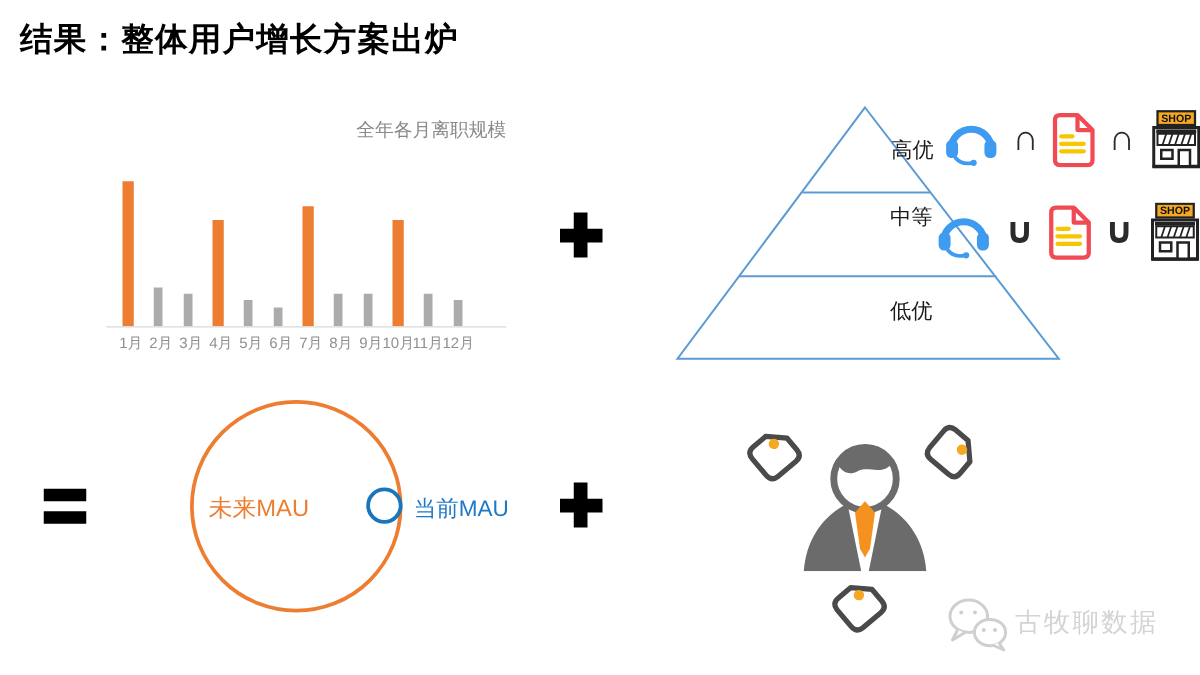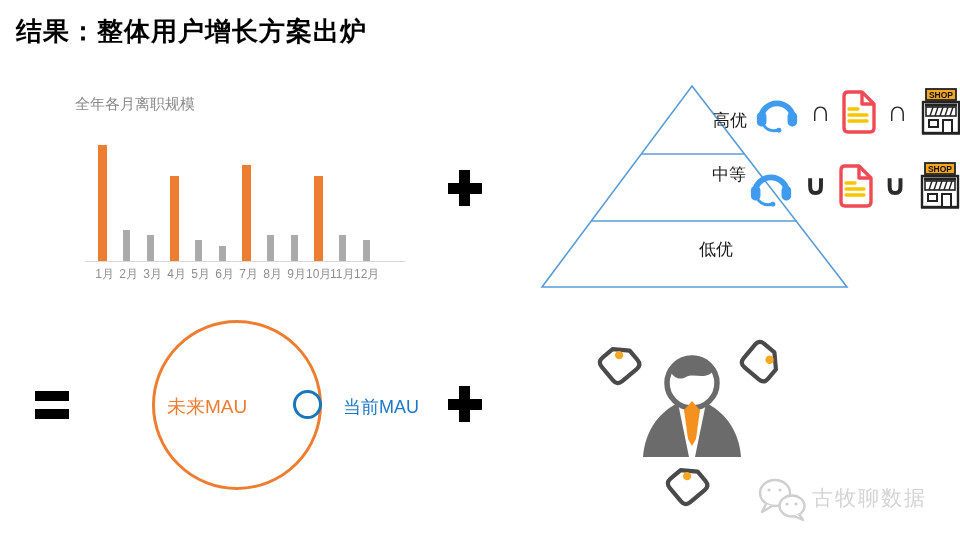--- a/index.html
+++ b/index.html
@@ -7,21 +7,21 @@
   body {
     font-family: "Liberation Sans", "DejaVu Sans", sans-serif;
     background:#ffffff; position:relative; overflow:hidden;
   }
   .abs { position:absolute; }
 
   
   .slide-title { left:16px; top:14px; font-size:26px; font-weight:bold; color:#000; letter-spacing:1px;text-align:center; }
 
   
-  .chart-title { left:75px; top:95px; width:330px; text-align:left; font-size:15px; color:#8a8a8a; }
+  .chart-title { left:75px; top:95px; width:330px; text-align:right; font-size:15px; color:#8a8a8a; }
   .chart-plot  { left:90px; top:145px; width:288px; }
   .bars-row    { display:flex; height:116px; align-items:flex-end; }
   .bar-col     { width:24px; display:flex; justify-content:center; align-items:flex-end; height:100%; }
   .axis-line   { left:85px; top:261px; width:320px; height:1px; background:#d9d9d9; }
   .labels-row  { left:90px; top:266px; width:288px; display:flex; }
   .bar-label   { width:24px; text-align:right; font-size:12px; color:#8f8f8f; white-space:nowrap; }
 
   
   .plus { width:34px; height:36px; }
   .plus::before { content:""; position:absolute; left:0; top:13px; width:34px; height:11px; background:#000; }
@@ -34,21 +34,21 @@
   .pyr-label { font-size:17px; color:#1a1a1a; transform:translate(-50%,-50%); white-space:nowrap;margin-left:38px; }
 
   
   .icon-row { display:flex; align-items:center; gap:9px; z-index:5; }
   .set-op { font-size:29px; font-weight:bold; color:#2b2b2b; line-height:1; padding:0 1px; }
 
   
   .big-circle  { left:152px; top:320px; width:170px; height:170px; border:3px solid #ED7D31; border-radius:50%; }
   .small-circle{ left:293px; top:390px; width:29px; height:29px; border:3px solid #1B75BB; border-radius:50%; background:#fff; }
   .big-label   { left:167px; top:394px; font-size:19px; color:#ED7D31; }
-  .small-label { left:331px; top:395px; font-size:18px; color:#1E78C8;margin-left:12px; }
+  .small-label { left:331px; top:395px; font-size:18px; color:#1E78C8; }
 
   .tag { width:44px; height:44px; }
   .wm-text { left:812px; top:484px; font-size:21px; color:#d4d4d4; text-shadow:1px 1px 0 #ffffff; letter-spacing:2px; }
 </style>
 </head>
 <body>
 
 <div class="abs slide-title">结果：整体用户增长方案出炉</div>
 
 <div class="abs chart-title">全年各月离职规模</div>
@@ -111,21 +111,21 @@
 <div class="abs plus" style="left:448px; top:170px;"></div>
 
 <div class="abs" style="left:530px; top:78px; width:325px; height:212px;">
   <svg width="325" height="212" viewBox="0 0 325 212">
     <polygon points="162,8 317,209 12,209" fill="#ffffff" stroke="#5B9BD5" stroke-width="1.6"></polygon>
     <line x1="112" y1="76" x2="214" y2="76" stroke="#5B9BD5" stroke-width="1.6"></line>
     <line x1="61" y1="143" x2="267" y2="143" stroke="#5B9BD5" stroke-width="1.6"></line>
   </svg>
   <div class="abs pyr-label" style="left:162px; top:42px;">高优</div>
   <div class="abs pyr-label" style="left:161px; top:96px;">中等</div>
-  <div class="abs pyr-label" style="left:148px; top:171px;">低优</div>
+  <div class="abs pyr-label" style="left:161px; top:171px;">低优</div>
 </div>
 
 <div class="abs icon-row" style="left:754px; top:88px;">
   <svg class="icn" width="46" height="44" viewBox="0 0 48 44">
     <path d="M7,30 A17,17 0 0 1 41,30" fill="none" stroke="#3E9BEF" stroke-width="6" stroke-linecap="round"></path>
     <rect x="3" y="22" width="10" height="15" rx="4.5" fill="#3E9BEF"></rect>
     <rect x="35" y="22" width="10" height="15" rx="4.5" fill="#3E9BEF"></rect>
     <path d="M11,37 Q16,43 25,41" fill="none" stroke="#3E9BEF" stroke-width="3.2" stroke-linecap="round"></path>
     <circle cx="26" cy="41" r="2.6" fill="#3E9BEF"></circle>
   </svg>

